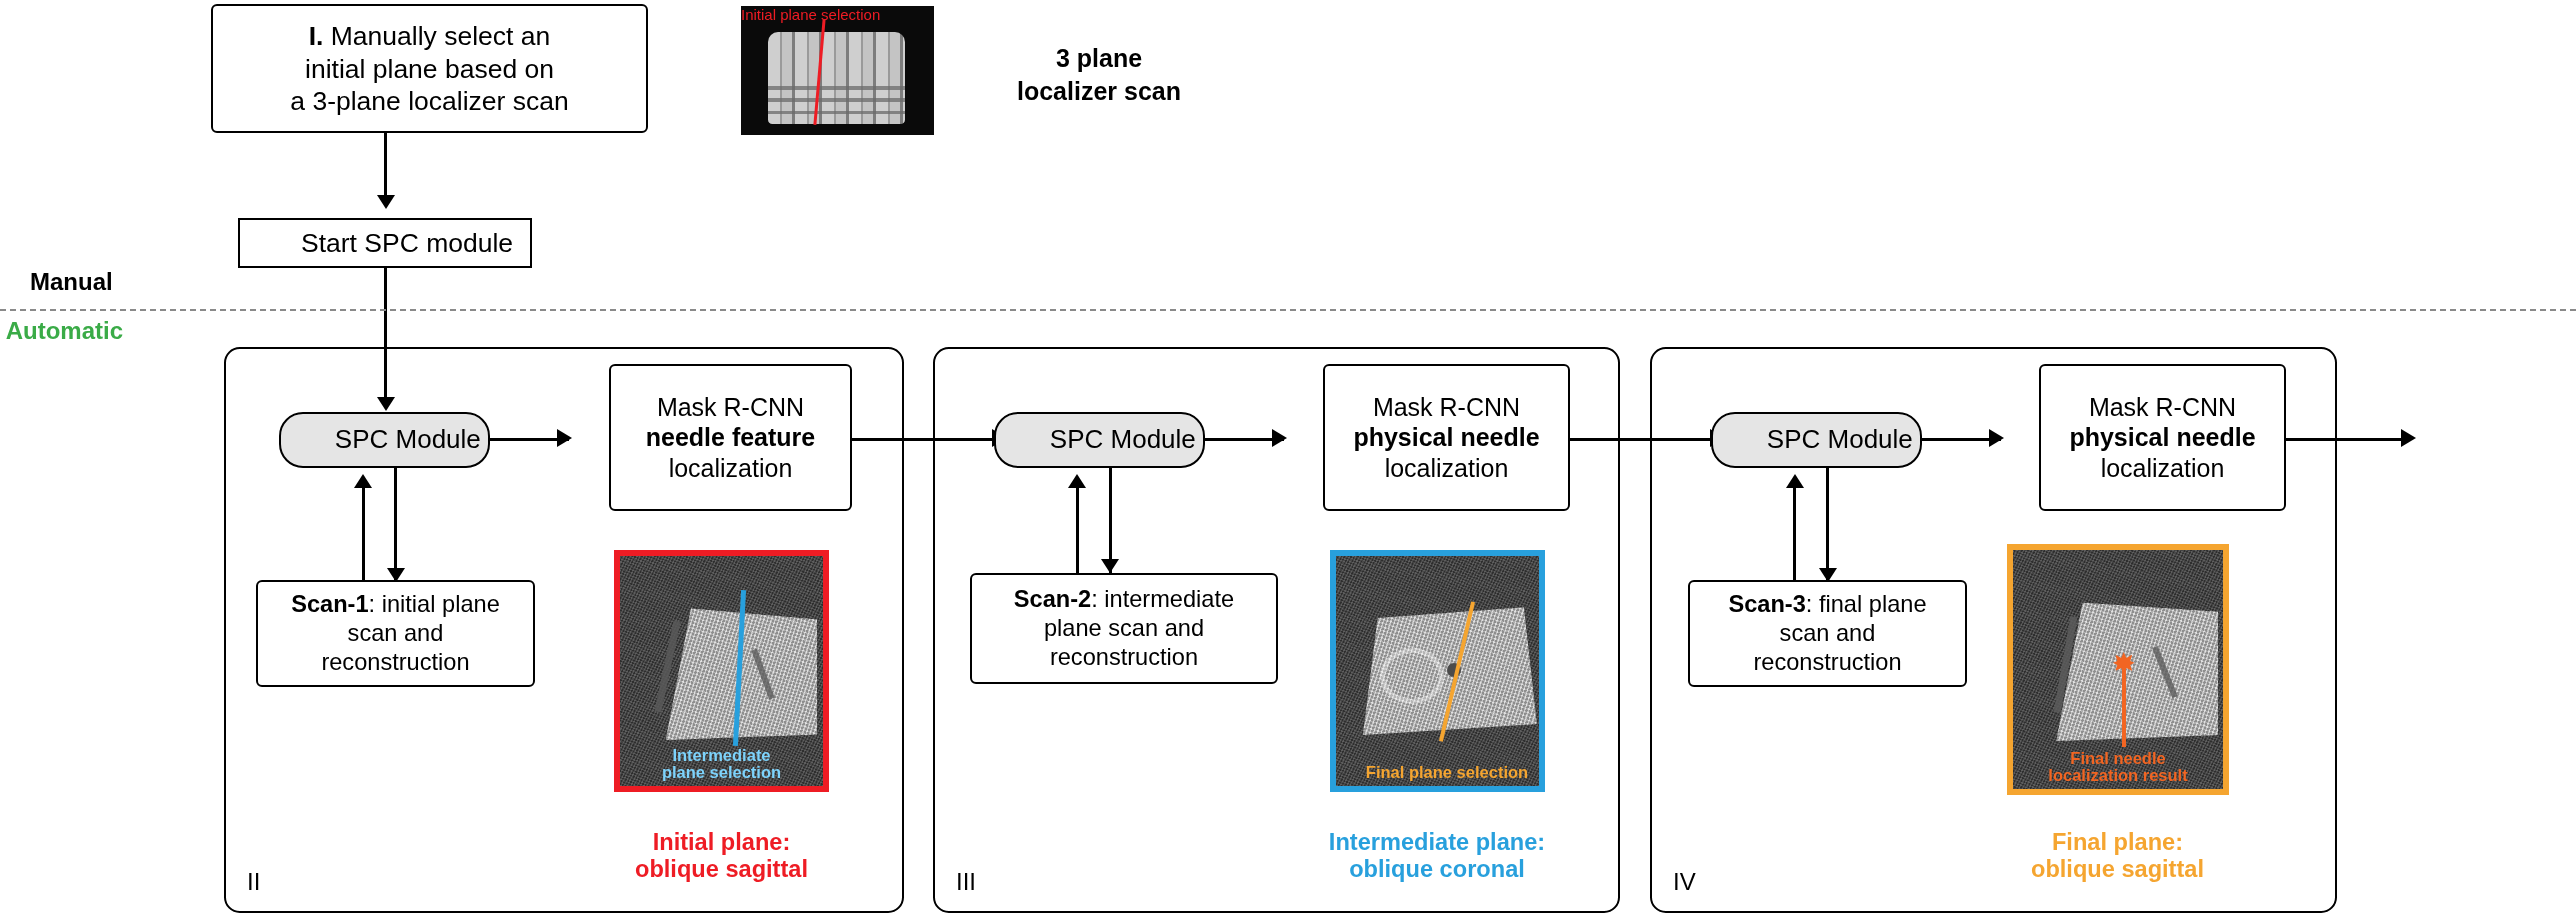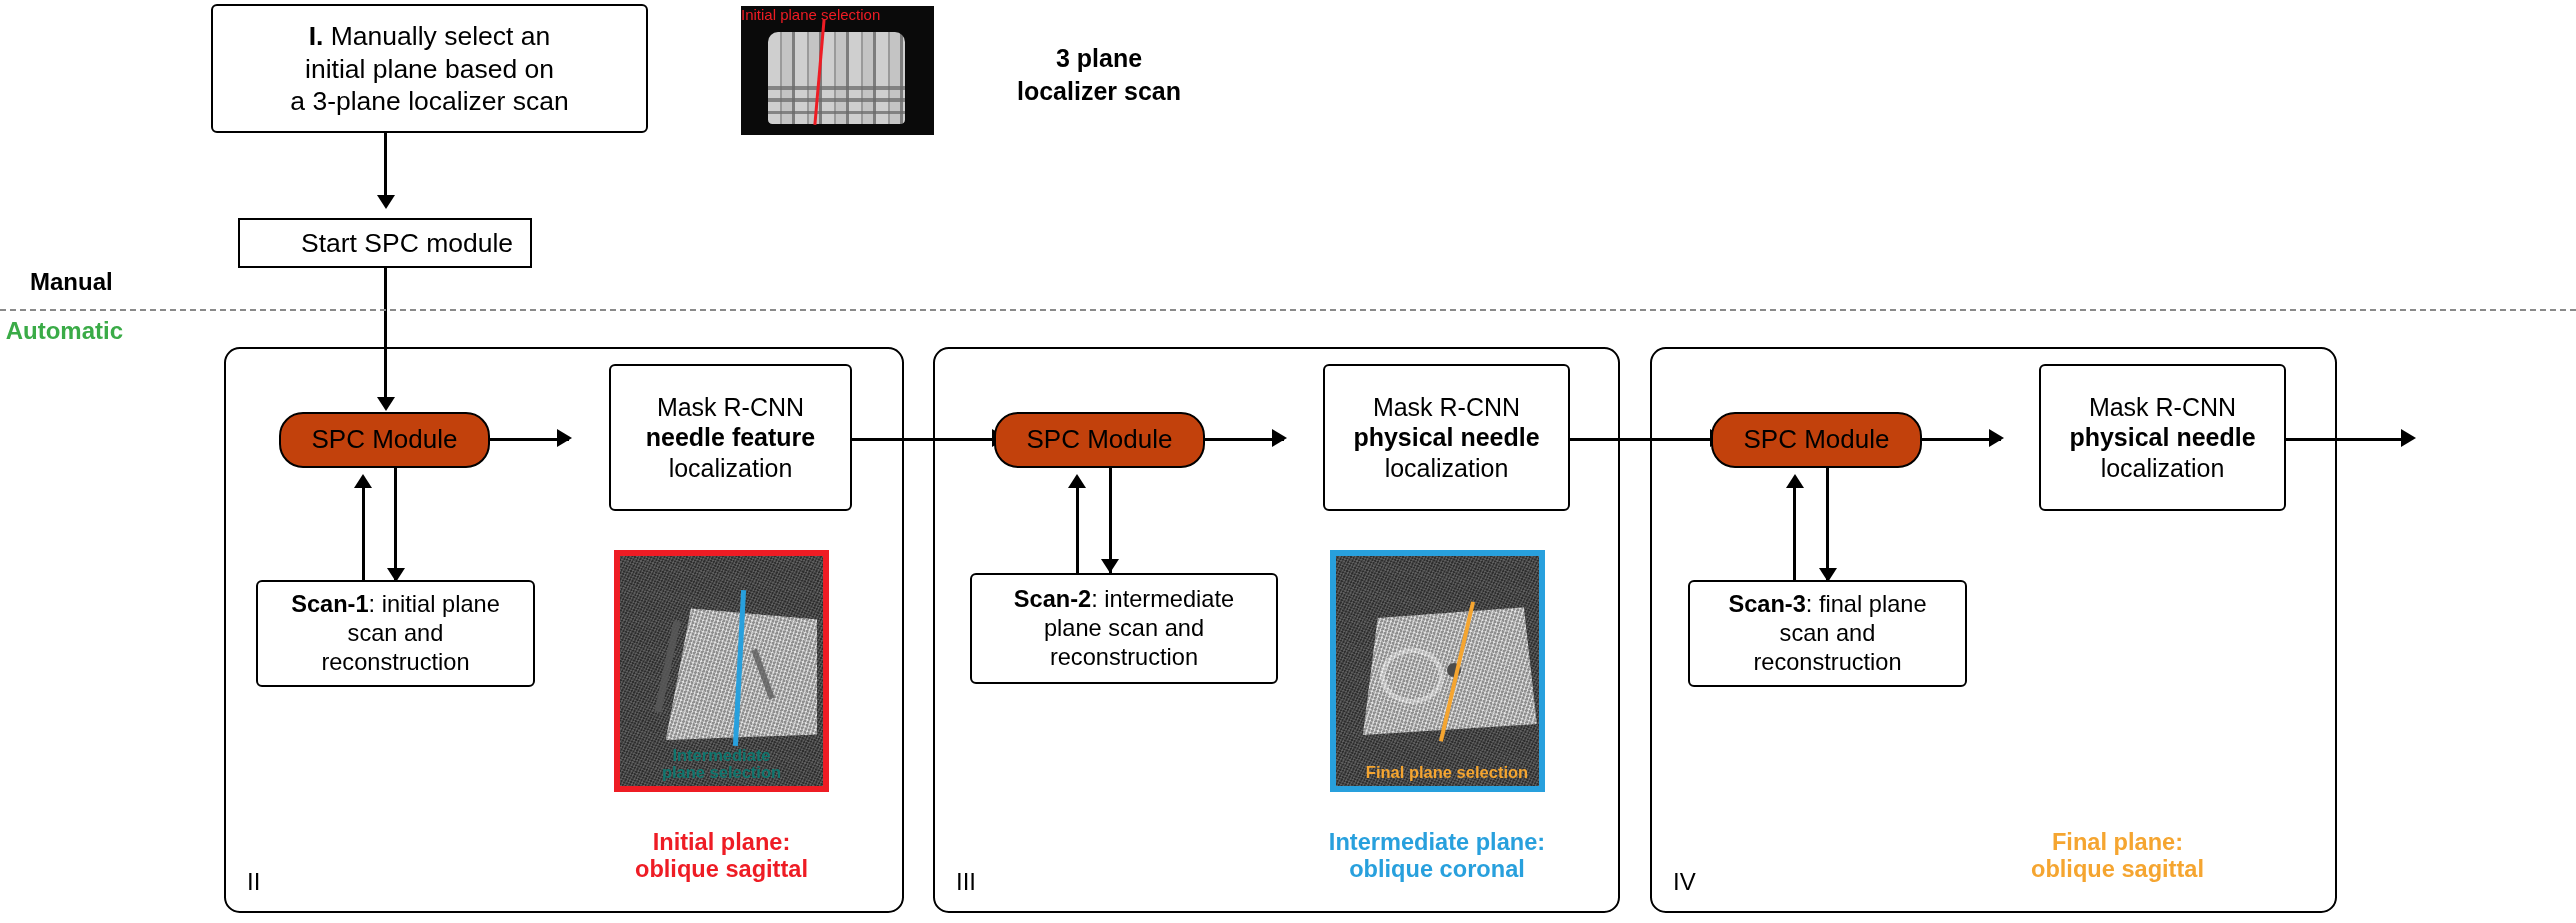--- a/index.html
+++ b/index.html
@@ -24,23 +24,24 @@
     background: #fff;
     display: flex;
     align-items: center;
     justify-content: center;
     text-align: center;
     line-height: 1.22;
   }
   .box.rounded { border-radius: 6px; }
   .box.sharp { border-radius: 0; }
   .box.gray {
-    background: #c2410c;
+    background: #e5e5e5;
     border-radius: 24px;
     border-width: 2.1px;
+    justify-content: flex-end;
   }
   .box .txt { padding: 0 7.2px; }
   .b { font-weight: bold; }
 
   
   .panel {
     position: absolute;
     border: 2.9px solid #000;
     border-radius: 15.8px;
     background: transparent;
@@ -220,21 +221,21 @@
       <div>reconstruction</div>
     </div>
   </div>
 
   <div class="scanimg" style="left:614px; top:550px; width:215px; height:242px; border:6.4px solid #ee1c24;">
     <div class="noisebg"></div>
     <div class="phantom" style="left:17px; top:44px; width:180px; height:140px; clip-path: polygon(16% 100%, 30% 6%, 100% 14%, 100% 96%);"></div>
     <div style="position:absolute; left:44px; top:64px; width:7.2px; height:93px; background:#585858; transform:rotate(12deg); opacity:.85;"></div>
     <div style="position:absolute; left:140px; top:92px; width:6.4px; height:52px; background:#5e5e5e; transform:rotate(-20deg); opacity:.8;"></div>
     <div class="planeline" style="left:117px; top:34px; width:5px; height:156px; background:#28a0dd; transform: rotate(3deg);"></div>
-    <div class="cap" style="bottom:4.3px; font-size:16.5px; color:#0f766e;">
+    <div class="cap" style="bottom:4.3px; font-size:16.5px; color:#7dd3fc;">
       <div>Intermediate</div>
       <div>plane selection</div>
     </div>
   </div>
 
   <div class="caption-under" style="left:607px; top:829px; width:229px; font-size:23.6px; color:#ee1c24;">
     <div>Initial plane:</div>
     <div>oblique sagittal</div>
   </div>
 
@@ -315,20 +316,33 @@
   <div class="arrow up" style="left:1786px; top:474px;"></div>
 
   <div class="box rounded" style="left:1688px; top:580px; width:279px; height:107px; font-size:23.6px;">
     <div class="txt">
       <div><span class="b">Scan-3</span><span>: final plane</span></div>
       <div>scan and</div>
       <div>reconstruction</div>
     </div>
   </div>
 
+  <div class="scanimg" style="left:2007px; top:544px; width:222px; height:251px; border:6.4px solid #f5a530;">
+    <div class="noisebg"></div>
+    <div class="phantom" style="left:17px; top:44px; width:188px; height:147px; clip-path: polygon(14% 100%, 28% 6%, 100% 12%, 100% 96%);"></div>
+    <div style="position:absolute; left:49px; top:66px; width:7.2px; height:97px; background:#5a5a5a; transform:rotate(10deg); opacity:.85;"></div>
+    <div style="position:absolute; left:149px; top:95px; width:6.4px; height:54px; background:#5e5e5e; transform:rotate(-22deg); opacity:.8;"></div>
+    <div style="position:absolute; left:109px; top:115px; width:3.6px; height:82px; background:#f26522;"></div>
+    <div style="position:absolute; left:100px; top:102px; width:21.5px; height:21.5px; background:#f26522; border-radius:50%;
+                clip-path: polygon(50% 0%, 62% 28%, 90% 12%, 80% 42%, 100% 50%, 80% 60%, 90% 88%, 62% 74%, 50% 100%, 38% 74%, 10% 88%, 20% 60%, 0% 50%, 20% 42%, 10% 12%, 38% 28%);"></div>
+    <div class="cap" style="bottom:4.3px; font-size:16.5px; color:#f26522;">
+      <div>Final needle</div>
+      <div>localization result</div>
+    </div>
+  </div>
 
   <div class="caption-under" style="left:1992px; top:829px; width:251px; font-size:23.6px; color:#f5a530;">
     <div>Final plane:</div>
     <div>oblique sagittal</div>
   </div>
 
   <div class="ln h" style="left:2286px; top:438px; width:125px;"></div>
   <div class="arrow right" style="left:2401px; top:429px;"></div>
 
 

